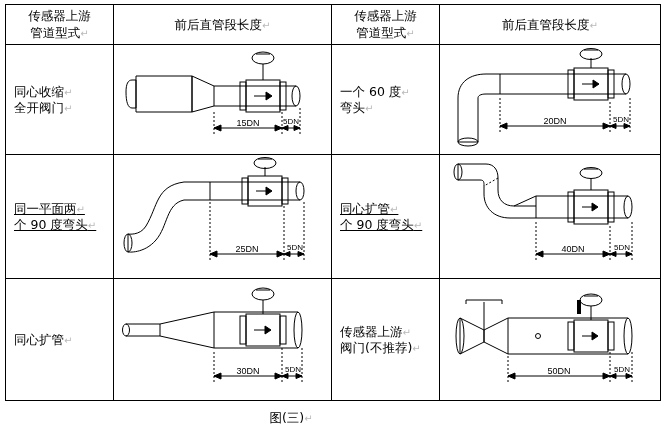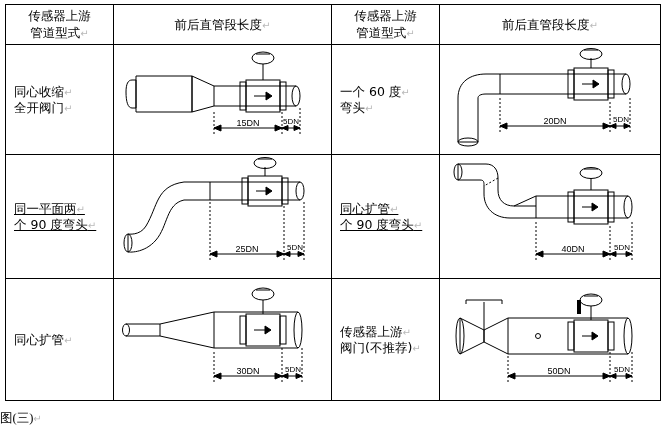--- a/index.html
+++ b/index.html
@@ -41,23 +41,22 @@
     padding:0 8px;
     color:#000;
   }
   .pilcrow{color:#b9b9b9;font-size:10px;}
   .fig-cell{position:relative;height:100%;}
   .fig{display:block;}
   .caption{
     position:absolute;
     left:0;right:0;
     top:410px;
-    text-align:left;
+    text-align:center;
     font-size:12.5px;
-    font-family:Liberation Serif, serif;
   }
   .rowtall{height:110px;}
   .rowmid{height:124px;text-decoration:underline;}
   .rowlow{height:122px;}
   .edge-mark{
     position:absolute;right:1px;top:300px;width:4px;height:14px;
     background:#000;
   }
 </style>
 </head>

